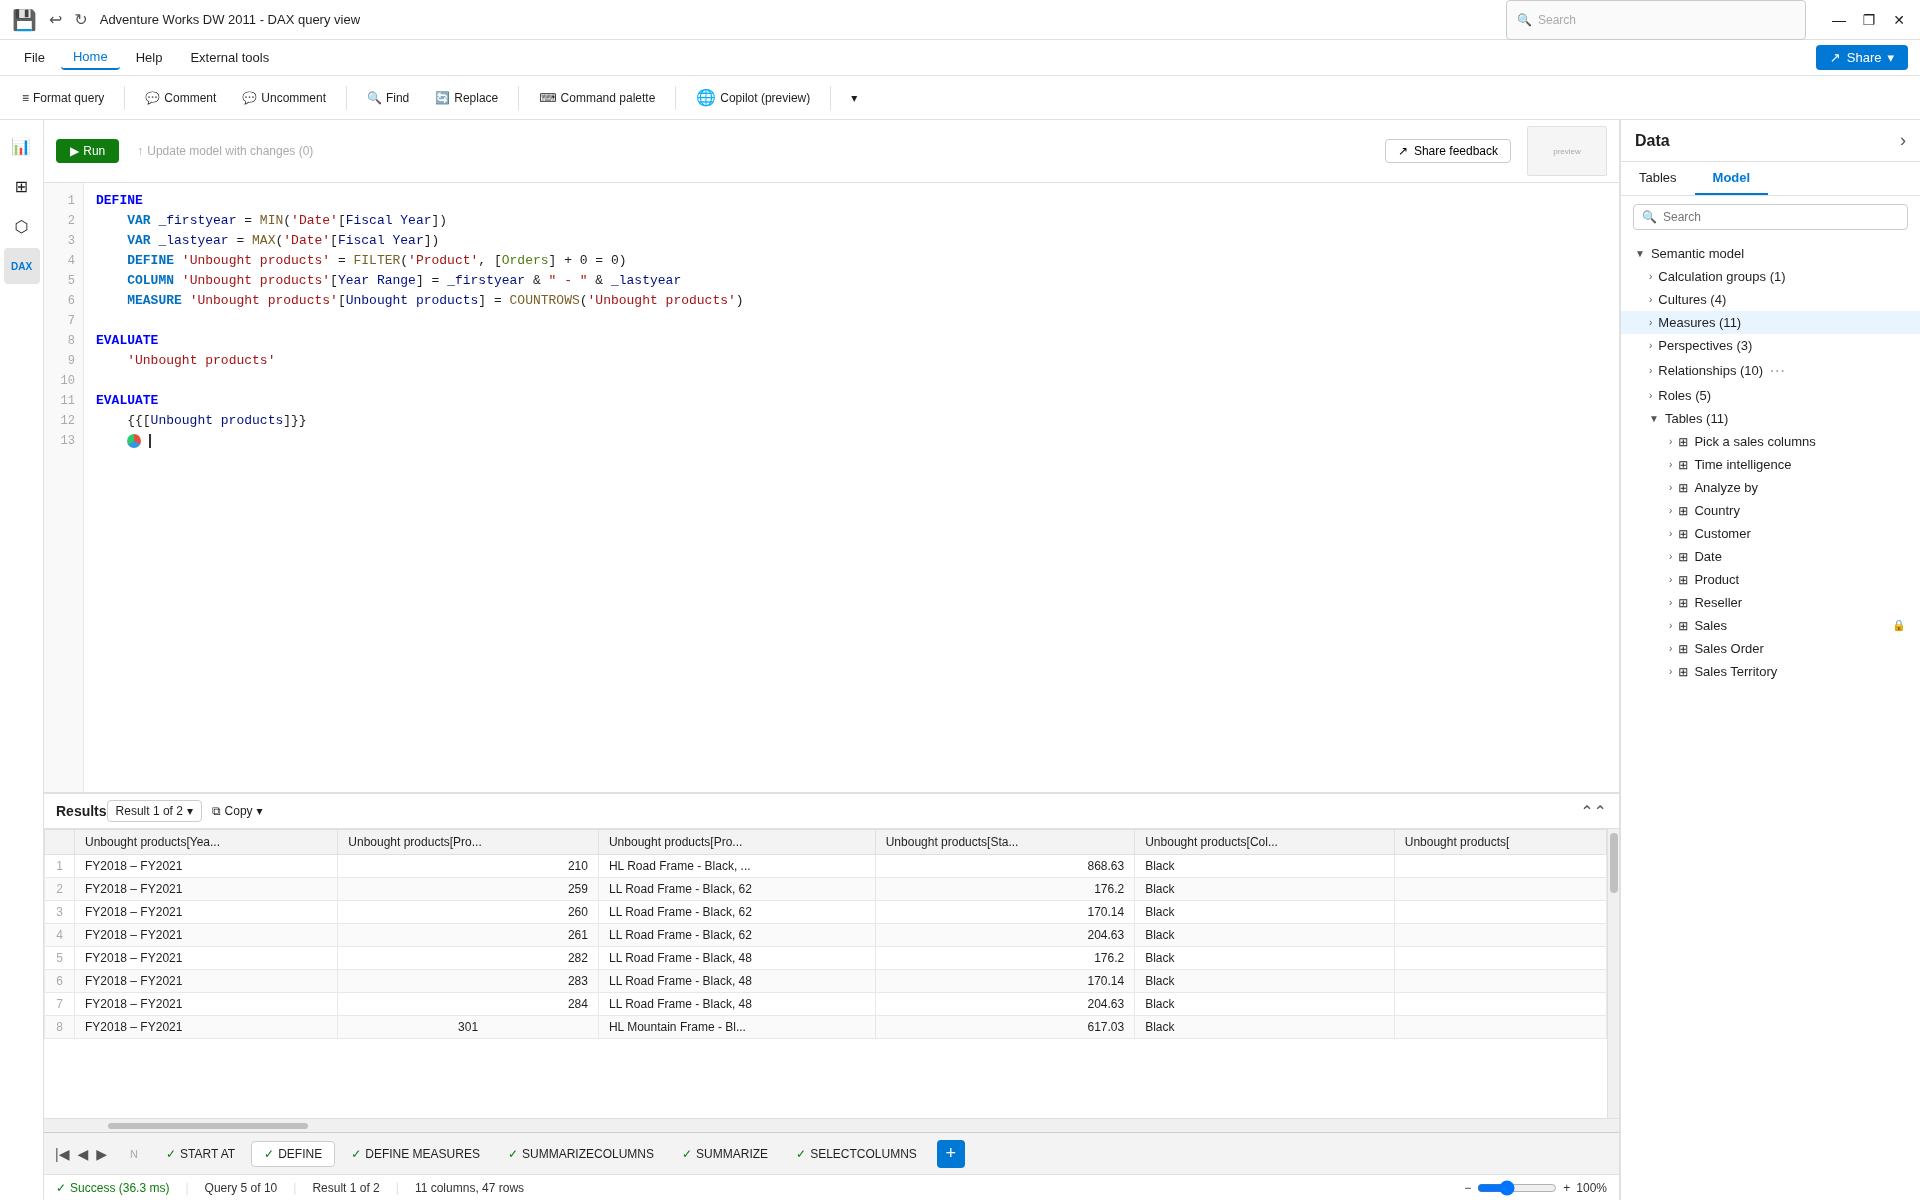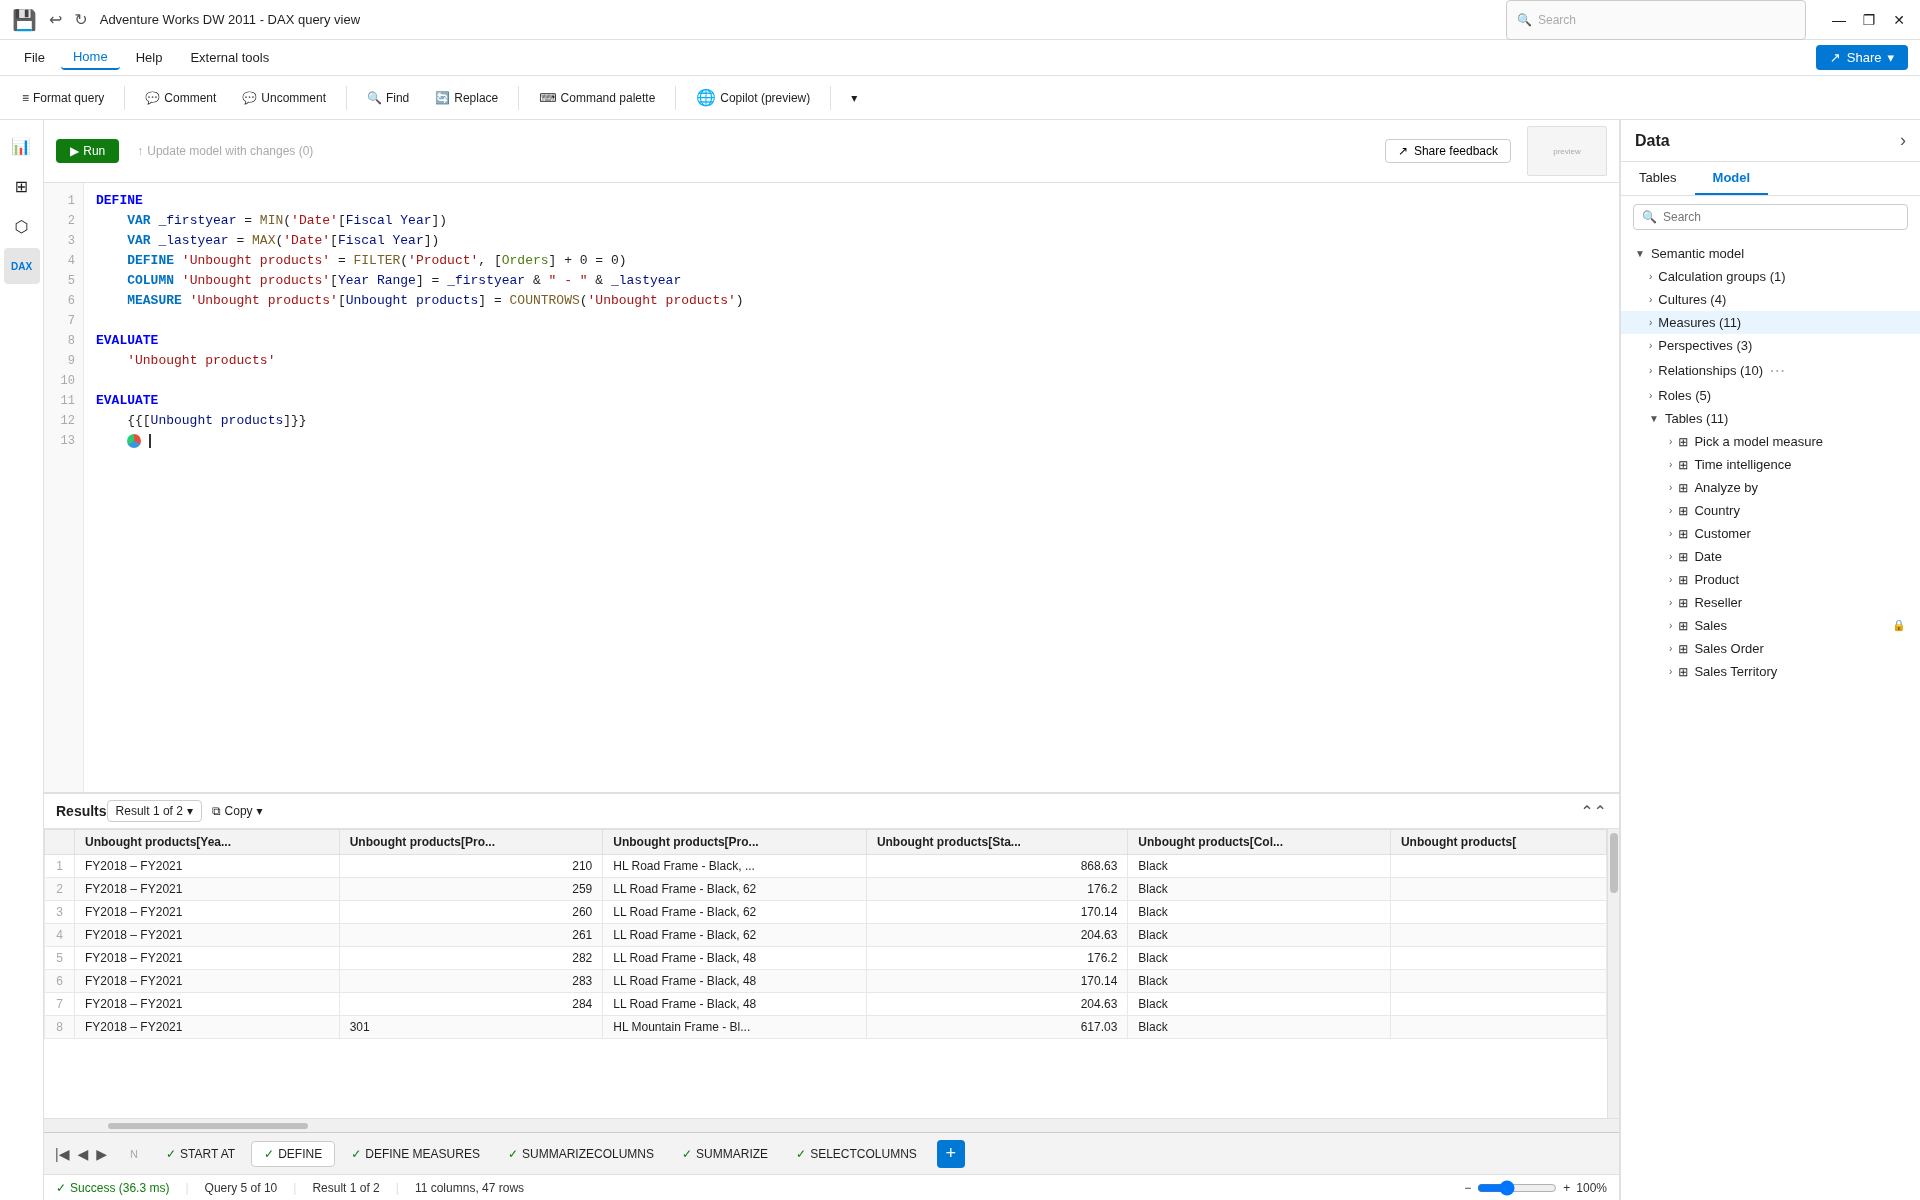--- a/index.html
+++ b/index.html
@@ -123,21 +123,21 @@
       margin-left: auto; cursor: pointer; font-size: 16px; color: #555;
     }
 
     
     .results-table-wrap { overflow: auto; flex: 1; }
     .results-table {
       width: 100%; border-collapse: collapse; font-size: 12px;
     }
     .results-table th {
       background: #f3f3f3; border: 1px solid #e0e0e0; padding: 5px 10px;
-      text-align: left; font-weight: 700; white-space: nowrap; position: sticky; top: 0;
+      text-align: left; font-weight: 400; white-space: nowrap; position: sticky; top: 0;
     }
     .results-table td {
       border: 1px solid #e8e8e8; padding: 4px 10px; white-space: nowrap;
     }
     .results-table tr:nth-child(even) td { background: #fafafa; }
     .row-num { color: #aaa; text-align: center; width: 30px; }
 
     
     .vert-scroll {
       width: 12px; background: #f0f0f0; border-left: 1px solid #e0e0e0;
@@ -433,21 +433,21 @@
       <td>FY2018 – FY2021</td>
       <td style="text-align:right;">284</td>
       <td>LL Road Frame - Black, 48</td>
       <td style="text-align:right;">204.63</td>
       <td>Black</td>
       <td></td>
     </tr>
                 <tr>
       <td class="row-num">8</td>
       <td>FY2018 – FY2021</td>
-      <td style="text-align:left;">301</td>
+      <td style="text-align:center;">301</td>
       <td>HL Mountain Frame - Bl...</td>
       <td style="text-align:right;">617.03</td>
       <td>Black</td>
       <td></td>
     </tr>
               </tbody>
           </table>
         </div>
         <div class="vert-scroll">
           <div class="scroll-thumb"></div>
@@ -560,21 +560,21 @@
       </div>
 
       <div class="tree-item tree-child">
         <span class="tree-chevron">▼</span>
         <span>Tables (11)</span>
       </div>
 
       <div class="tree-item" style="padding-left:48px;">
         <span class="tree-chevron">›</span>
         <span style="font-size:12px;">⊞</span>
-        <span>Pick a model measure</span>
+        <span>Pick a sales columns</span>
       </div>
       <div class="tree-item" style="padding-left:48px;">
         <span class="tree-chevron">›</span>
         <span style="font-size:12px;">⊞</span>
         <span>Time intelligence</span>
       </div>
       <div class="tree-item" style="padding-left:48px;">
         <span class="tree-chevron">›</span>
         <span style="font-size:12px;">⊞</span>
         <span>Analyze by</span>

